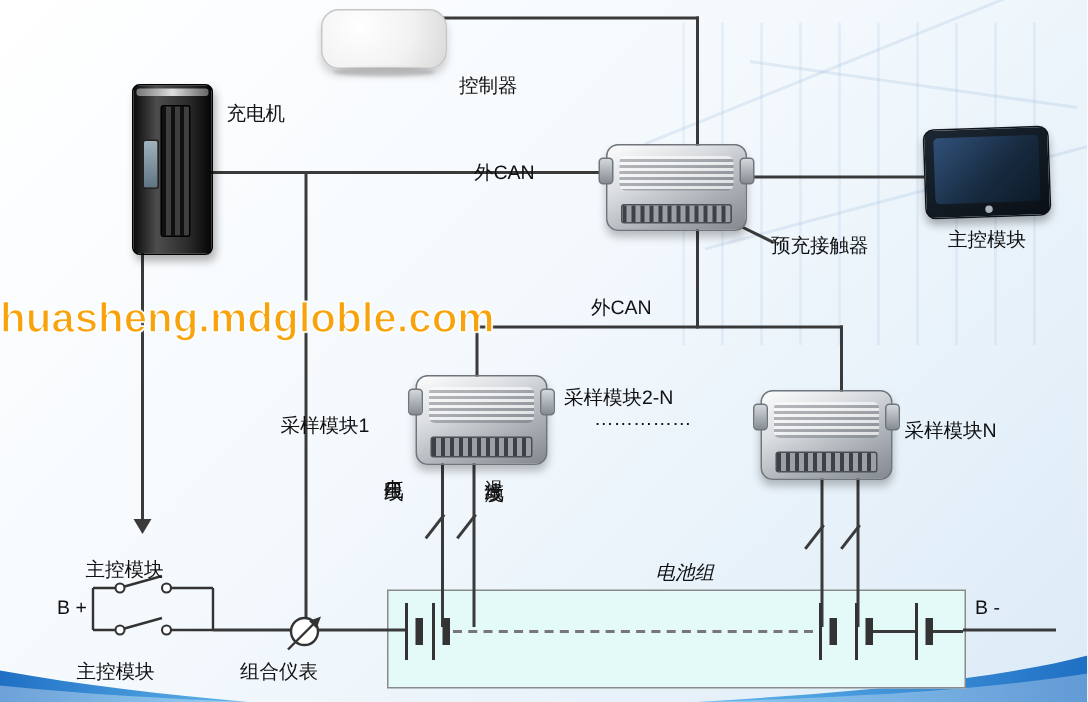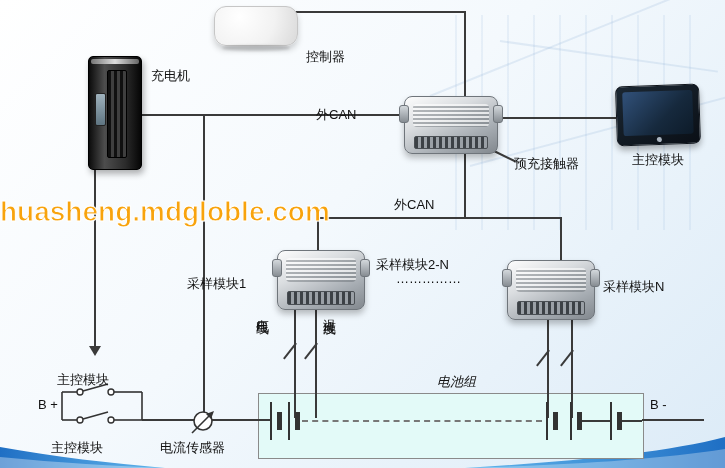--- a/index.html
+++ b/index.html
@@ -220,17 +220,17 @@
   <div class="lbl" style="left:376px;top:256px;">采样模块2-N</div>
   <div class="lbl" style="left:396px;top:271px;">……………</div>
   <div class="lbl" style="left:603px;top:278px;text-align:center;">采样模块N</div>
   <div class="lbl vlbl" style="left:255px;top:309px;">电压线</div>
   <div class="lbl vlbl" style="left:322px;top:309px;">温度线</div>
   <div class="lbl" style="left:437px;top:373px;font-style:italic;">电池组</div>
   <div class="lbl" style="left:38px;top:397px;">B +</div>
   <div class="lbl" style="left:650px;top:397px;">B -</div>
   <div class="lbl" style="left:57px;top:371px;">主控模块</div>
   <div class="lbl" style="left:51px;top:439px;">主控模块</div>
-  <div class="lbl" style="left:160px;top:439px;">电流传感器</div>
+  <div class="lbl" style="left:160px;top:439px;">组合仪表</div>
 
   <div class="watermark">huasheng.mdgloble.com</div>
 
 </div>
 
 </body></html>

